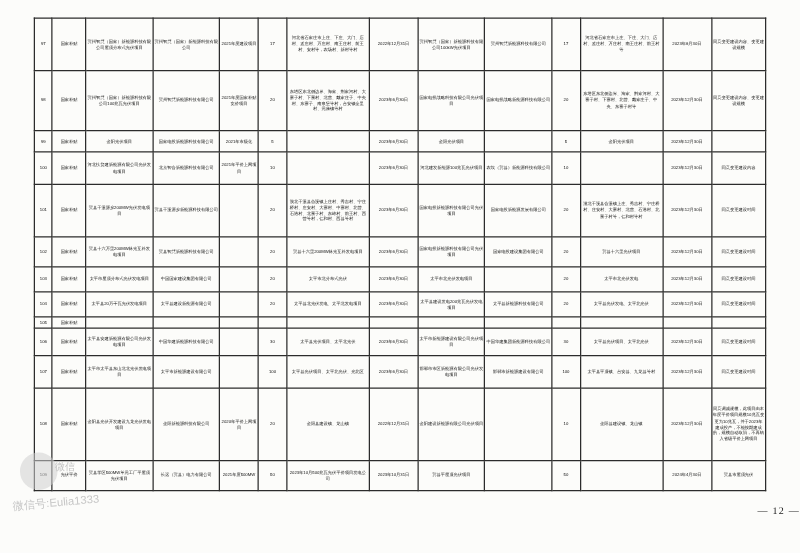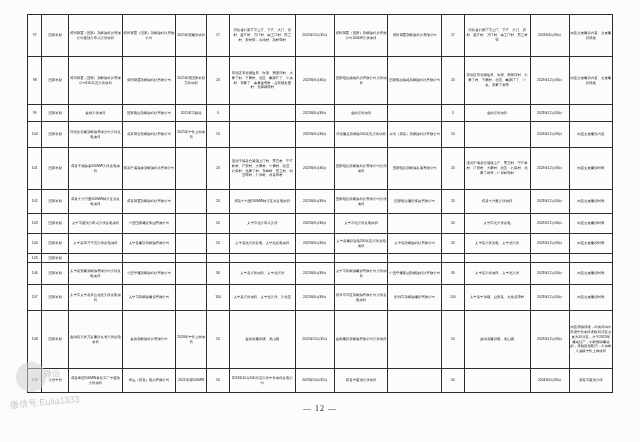--- a/index.html
+++ b/index.html
@@ -40,21 +40,21 @@
     font-family: "Liberation Sans", sans-serif;
   }
   td.num { font-size: 4px; }
   td.qty { font-size: 4.6px; }
   td.date { font-size: 3.6px; }
   .footer {
     position: absolute;
     left: 0;
     top: 404px;
     width: 640px;
-    text-align: center;
+    text-align: right;
     font-size: 8px;
     color: #1c1c1c;
     letter-spacing: 1px;
     font-family: "Liberation Serif", serif;
   }
   .wm {
     position: absolute;
     left: 8px;
     top: 352px;
     width: 120px;

